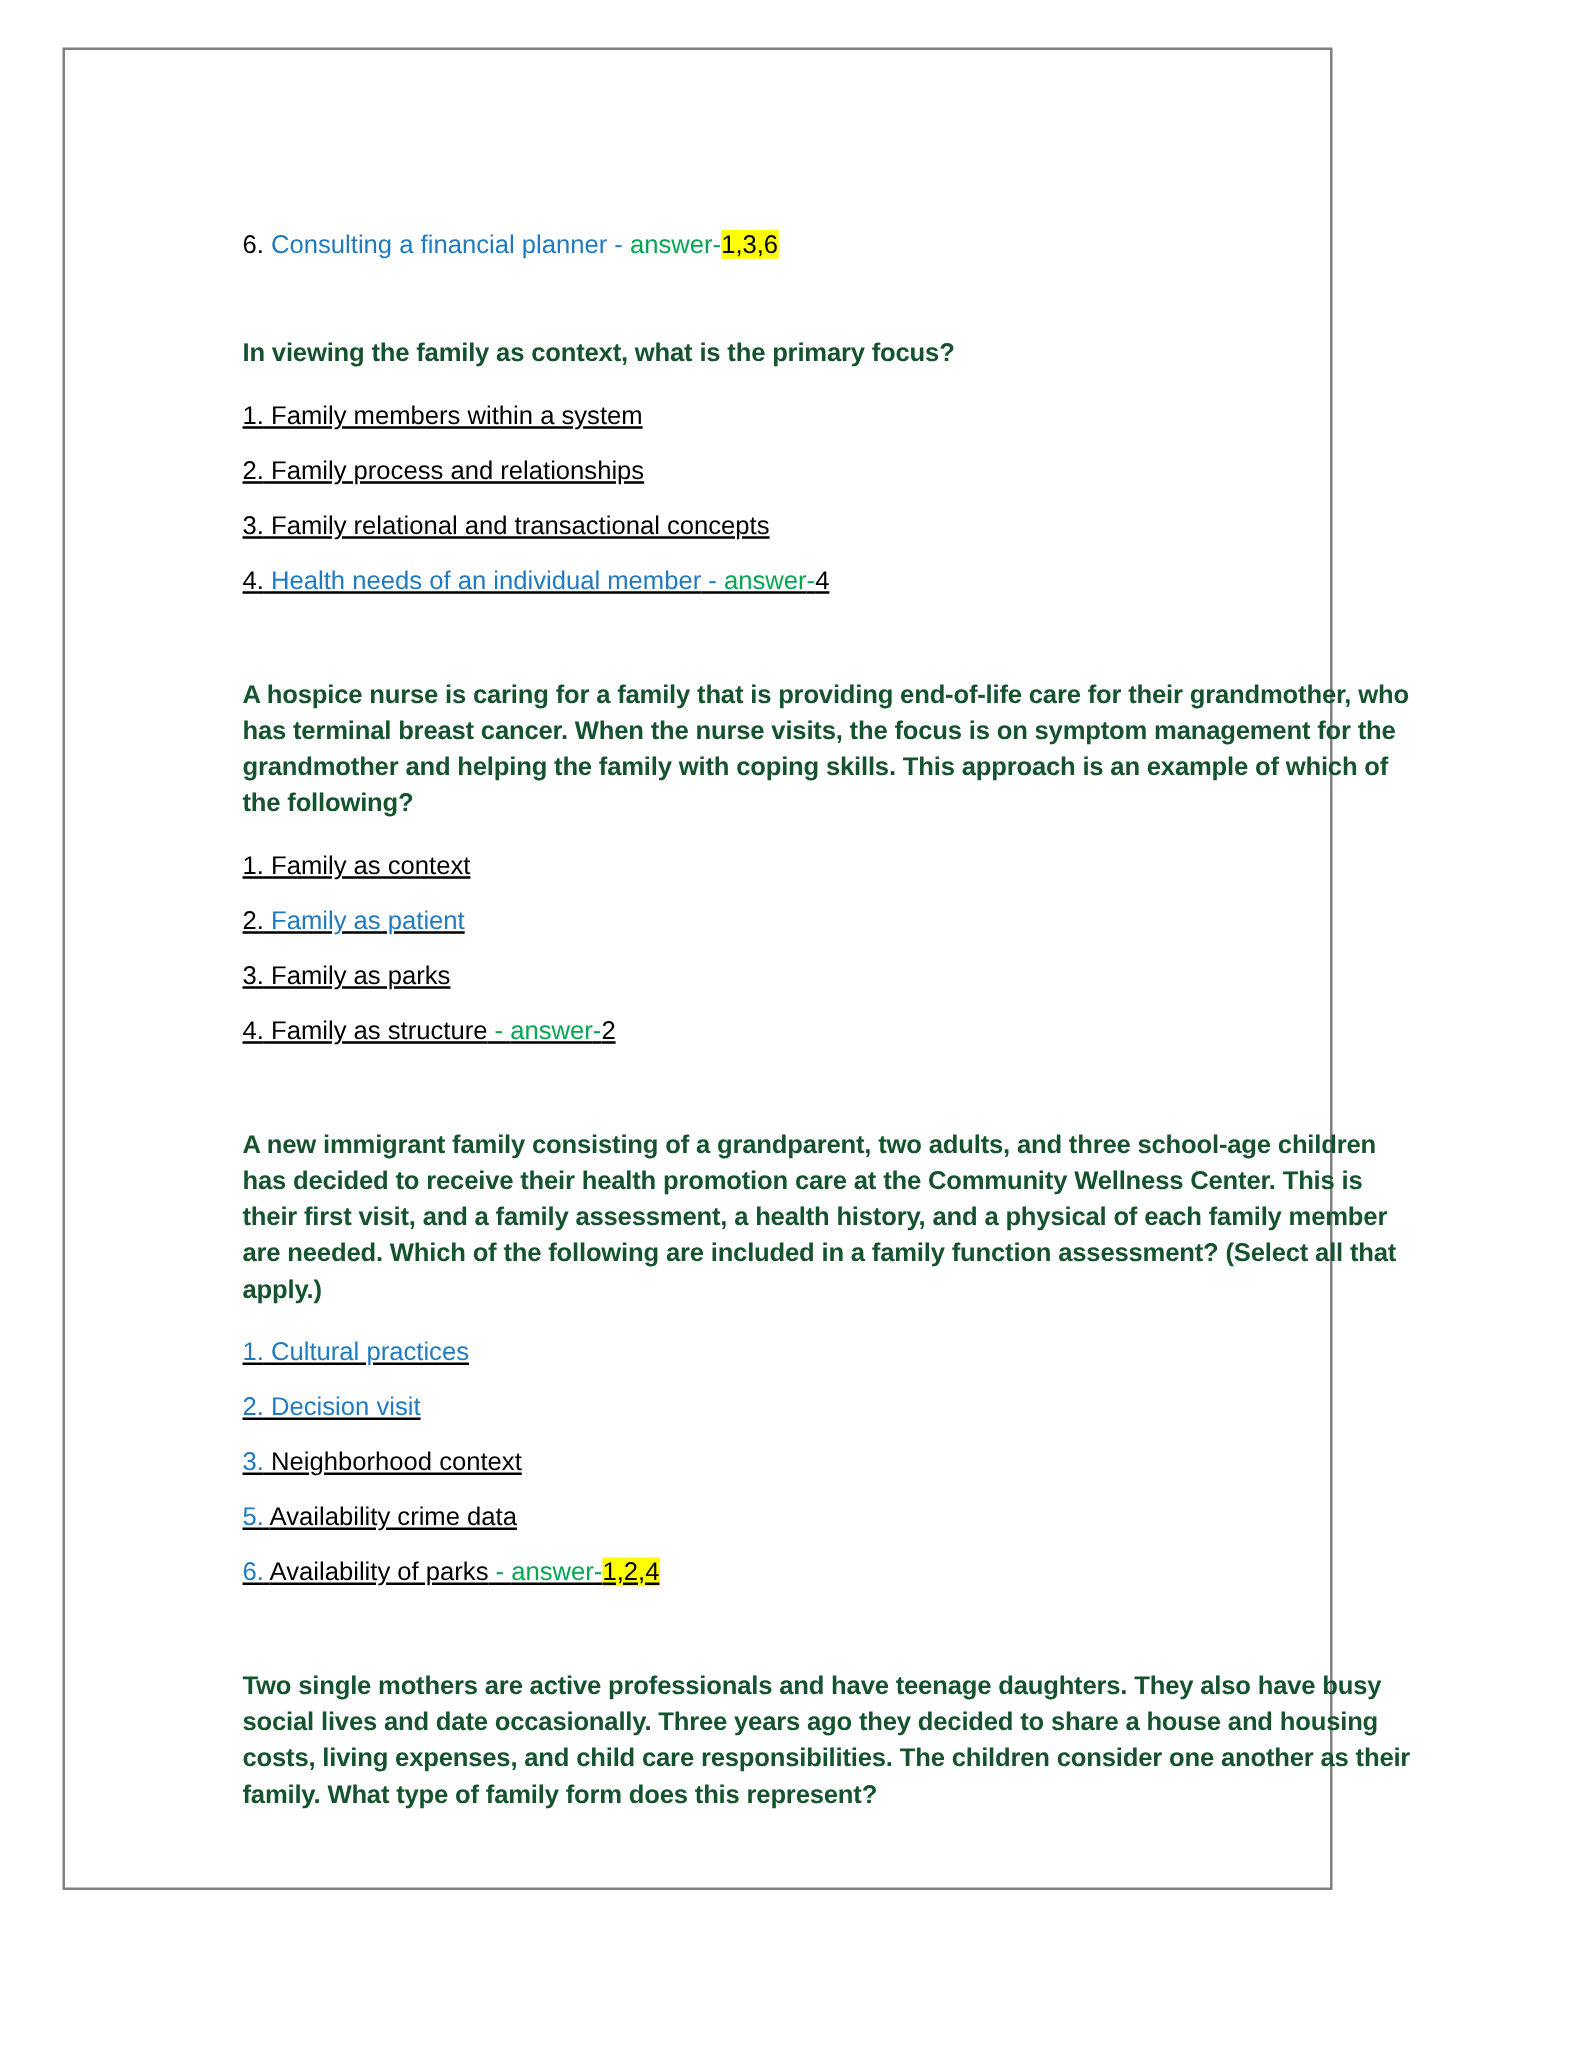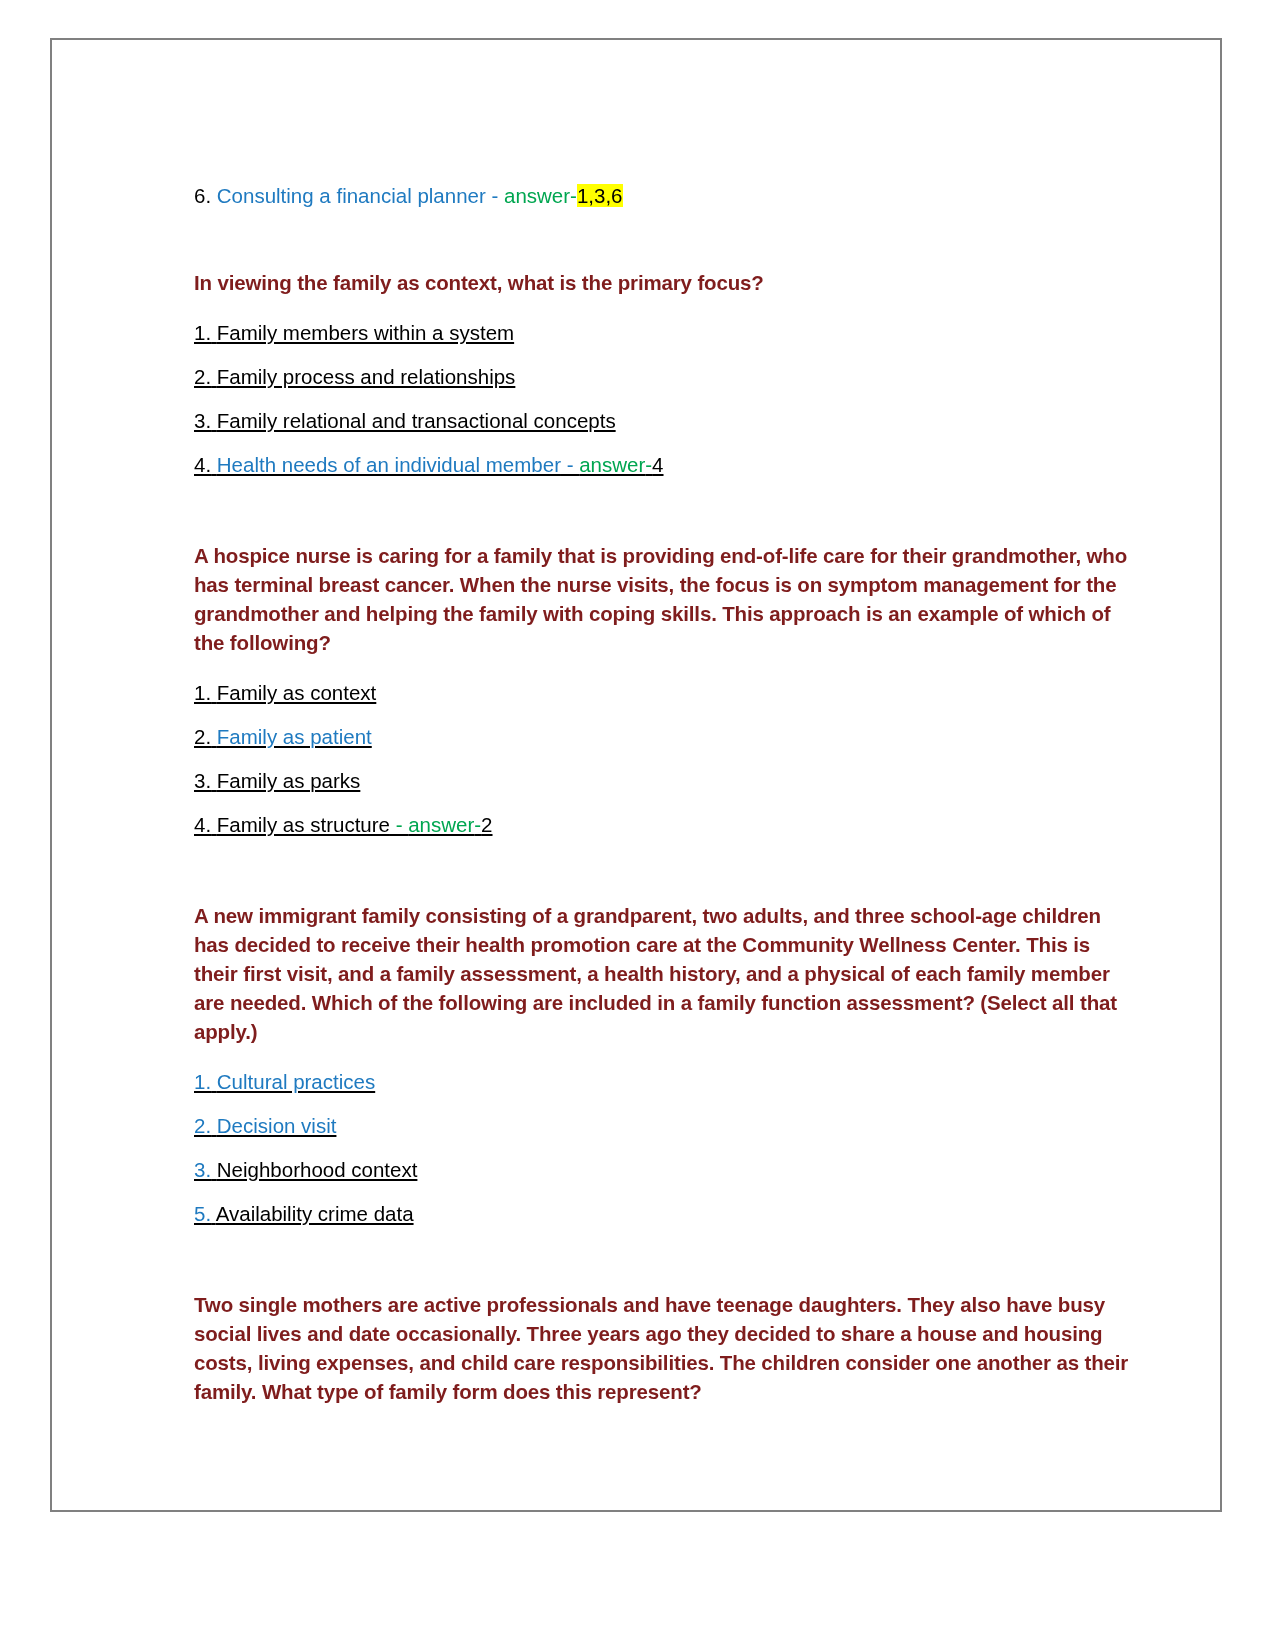--- a/index.html
+++ b/index.html
@@ -11,36 +11,36 @@
     width: 1275px;
     height: 1650px;
     font-family: "Liberation Sans", sans-serif;
     position: relative;
     overflow: hidden;
   }
   .page-frame {
     position: absolute;
     left: 50px;
     top: 38px;
-    width: 1172px;
+    width: 1016px;
     height: 1474px;
     border: 2px solid #808080;
     background: #ffffff;
     box-sizing: border-box;
   }
   .content {
     position: absolute;
     left: 142px;
     top: 142px;
     width: 940px;
   }
   .para {
     font-size: 20.5px;
     line-height: 29px;
-    color: #7f1d1d;
+    color: #14532d;
     margin: 0;
   }
   .q-stem {
     font-weight: bold;
     letter-spacing: -0.15px;
   }
   .opt {
     font-size: 20.5px;
     line-height: 28px;
     color: #000000;
@@ -124,19 +124,23 @@
       <span class="blue">Decision visit</span>
     </p>
     <p class="opt opt-row">
       <span class="num-blue">3.</span>
       <span>Neighborhood context</span>
     </p>
     <p class="opt opt-row">
       <span class="num-blue">5.</span>
       <span>Availability crime data</span>
     </p>
+    <p class="opt opt-row">
+      <span class="num-blue">6.</span>
+      <span>Availability of parks</span><span class="green"> - </span><span class="green">answer</span><span class="green">-</span><span class="hl">1,2,4</span>
+    </p>
 
     <div class="gap-lg"></div>
 
     <p class="para q-stem">Two single mothers are active professionals and have teenage daughters. They also have busy social lives and date occasionally. Three years ago they decided to share a house and housing costs, living expenses, and child care responsibilities. The children consider one another as their family. What type of family form does this represent?</p>
 
   </div>
 </div>
 
 </body></html>

